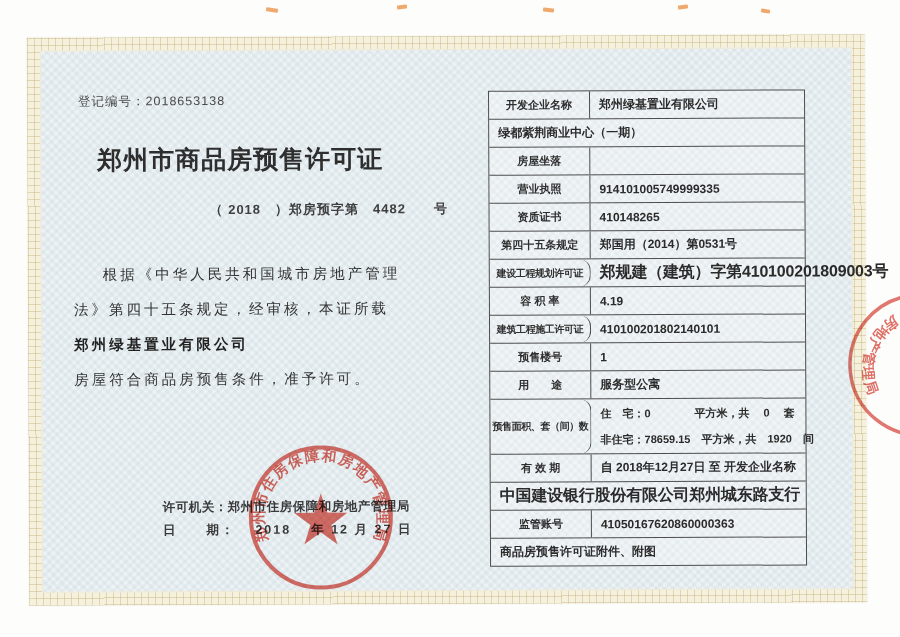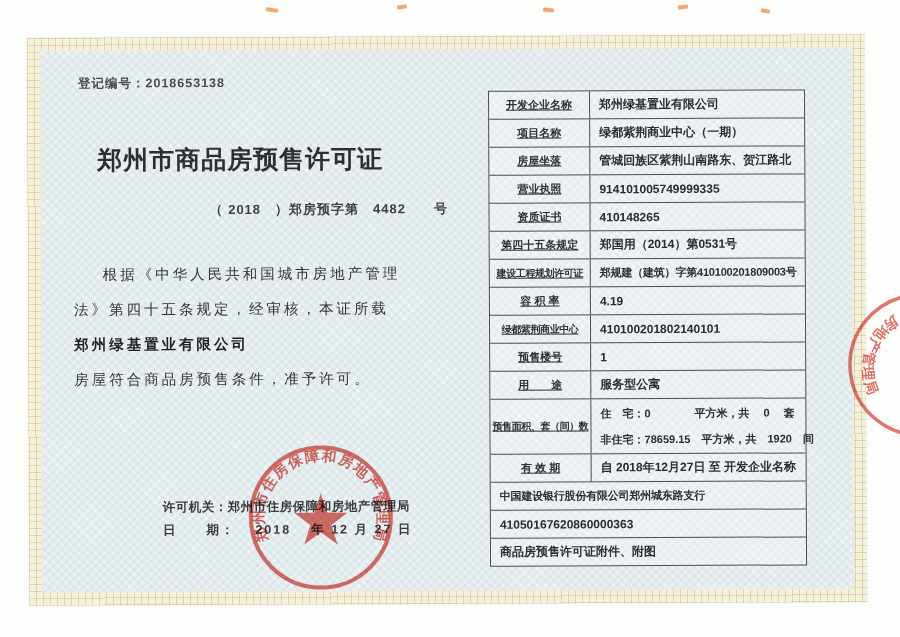--- a/index.html
+++ b/index.html
@@ -23,47 +23,47 @@
   .inner{
     position:relative;width:100%;height:100%;box-sizing:border-box;
     background-color:#edf2f4;
     background-image:
       repeating-linear-gradient(45deg, rgba(150,180,195,.10) 0 3px, transparent 3px 6px),
       repeating-linear-gradient(-45deg, rgba(150,180,195,.10) 0 3px, transparent 3px 6px);
     border:1px solid #efe9d4;
   }
   .abs{position:absolute;}
   
-  .regno{left:37px;top:24px;font-size:12.5px;letter-spacing:1px;color:#4a4a4a;font-weight:700;}
+  .regno{left:37px;top:42px;font-size:12.5px;letter-spacing:1px;color:#4a4a4a;font-weight:400;}
   .title{left:56px;top:92px;font-size:25px;font-weight:700;letter-spacing:1px;color:#2e2e2e;}
   .permit-line{left:168px;top:150px;font-size:13px;letter-spacing:1px;color:#3f3f3f;font-weight:600;}
   .para{left:32px;top:206px;width:410px;font-size:14.5px;letter-spacing:3px;line-height:35px;color:#333;}
   .para .indent{text-indent:2em;}
   .para .company{font-weight:700;color:#222;}
   .issuer{left:120px;top:448px;font-size:12.5px;font-weight:700;letter-spacing:.5px;color:#3a3a3a;}
   .dateline{left:120px;top:471px;font-size:12.5px;font-weight:700;letter-spacing:2px;color:#3a3a3a;}
   
   .ptable{
     left:447px;top:41px;width:315px;
     border:1.3px solid #4d4d4d;background:rgba(255,255,255,.25);
   }
   .trow{display:flex;height:27px;border-bottom:1px solid #4d4d4d;}
   .trow:last-child{border-bottom:none;}
   .trow.tall{height:54px;}
   .tlabel{
     width:100px;flex:0 0 100px;border-right:1px solid #4d4d4d;
     display:flex;align-items:center;justify-content:center;
-    font-size:11px;color:#2f2f2f;font-weight:600;text-align:center;text-decoration:underline;
+    font-size:11px;color:#2f2f2f;font-weight:600;text-align:center;
   }
-  .tlabel.ls{font-size:10px;letter-spacing:-.4px;}
+  .tlabel.ls{font-size:10px;letter-spacing:-.4px;border-radius:11px;}
   .tvalue{
     flex:1;display:flex;align-items:center;padding-left:9px;
     font-size:12px;color:#2b2b2b;font-weight:600;white-space:nowrap;overflow:visible;
   }
-  .tvalue.sv{font-size:11px;letter-spacing:-.2px;}
+  .tvalue.sv{font-size:16px;letter-spacing:-.2px;}
   .tvalue.two{flex-direction:column;align-items:flex-start;justify-content:center;gap:11px;font-size:11px;}
   
   .seal{mix-blend-mode:multiply;opacity:.92;}
   .seal text{font-family:"Liberation Serif","DejaVu Serif",serif;font-weight:700;}
   .main-seal{left:198px;top:387px;}
   .edge-seal{position:absolute;left:840px;top:285px;transform:rotate(-6deg);}
   
   .fleck{position:absolute;background:#ec9a54;opacity:.85;border-radius:1px;}
 </style>
 </head>
@@ -102,26 +102,24 @@
         <textPath href="#sealArc" startOffset="2" textLength="224">郑州市住房保障和房地产管理局</textPath>
       </text>
     </svg>
 
     <div class="abs ptable">
       <div class="trow">
         <div class="tlabel">开发企业名称</div>
         <div class="tvalue">郑州绿基置业有限公司</div>
       </div>
       <div class="trow">
-        <div class="tlabel">项目名称</div>
         <div class="tvalue">绿都紫荆商业中心（一期）</div>
       </div>
       <div class="trow">
         <div class="tlabel">房屋坐落</div>
-        <div class="tvalue">管城回族区紫荆山南路东、贺江路北</div>
       </div>
       <div class="trow">
         <div class="tlabel">营业执照</div>
         <div class="tvalue">914101005749999335</div>
       </div>
       <div class="trow">
         <div class="tlabel">资质证书</div>
         <div class="tvalue">410148265</div>
       </div>
       <div class="trow">
@@ -130,21 +128,21 @@
       </div>
       <div class="trow">
         <div class="tlabel ls">建设工程规划许可证</div>
         <div class="tvalue sv">郑规建（建筑）字第410100201809003号</div>
       </div>
       <div class="trow">
         <div class="tlabel">容 积 率</div>
         <div class="tvalue">4.19</div>
       </div>
       <div class="trow">
-        <div class="tlabel ls">绿都紫荆商业中心</div>
+        <div class="tlabel ls">建筑工程施工许可证</div>
         <div class="tvalue">410100201802140101</div>
       </div>
       <div class="trow">
         <div class="tlabel">预售楼号</div>
         <div class="tvalue">1</div>
       </div>
       <div class="trow">
         <div class="tlabel">用　　途</div>
         <div class="tvalue">服务型公寓</div>
       </div>
@@ -156,20 +154,21 @@
         </div>
       </div>
       <div class="trow">
         <div class="tlabel">有 效 期</div>
         <div class="tvalue">自  2018年12月27日  至  开发企业名称</div>
       </div>
       <div class="trow">
         <div class="tvalue sv">中国建设银行股份有限公司郑州城东路支行</div>
       </div>
       <div class="trow">
+        <div class="tlabel">监管账号</div>
         <div class="tvalue">41050167620860000363</div>
       </div>
       <div class="trow">
         <div class="tvalue">商品房预售许可证附件、附图</div>
       </div>
     </div>
 
   </div>
 </div>
 

